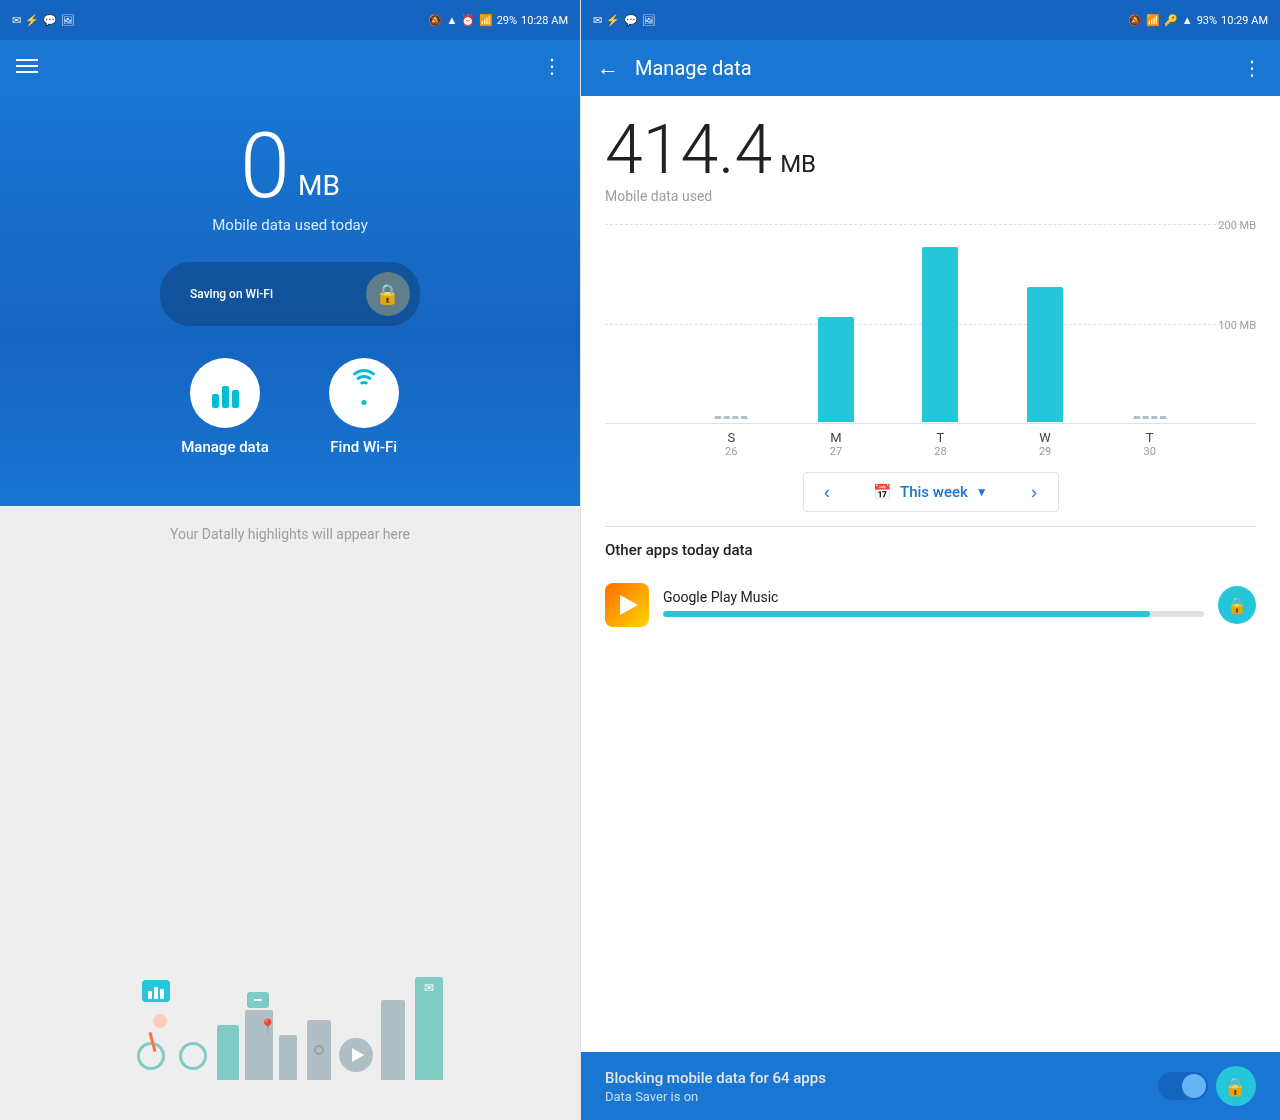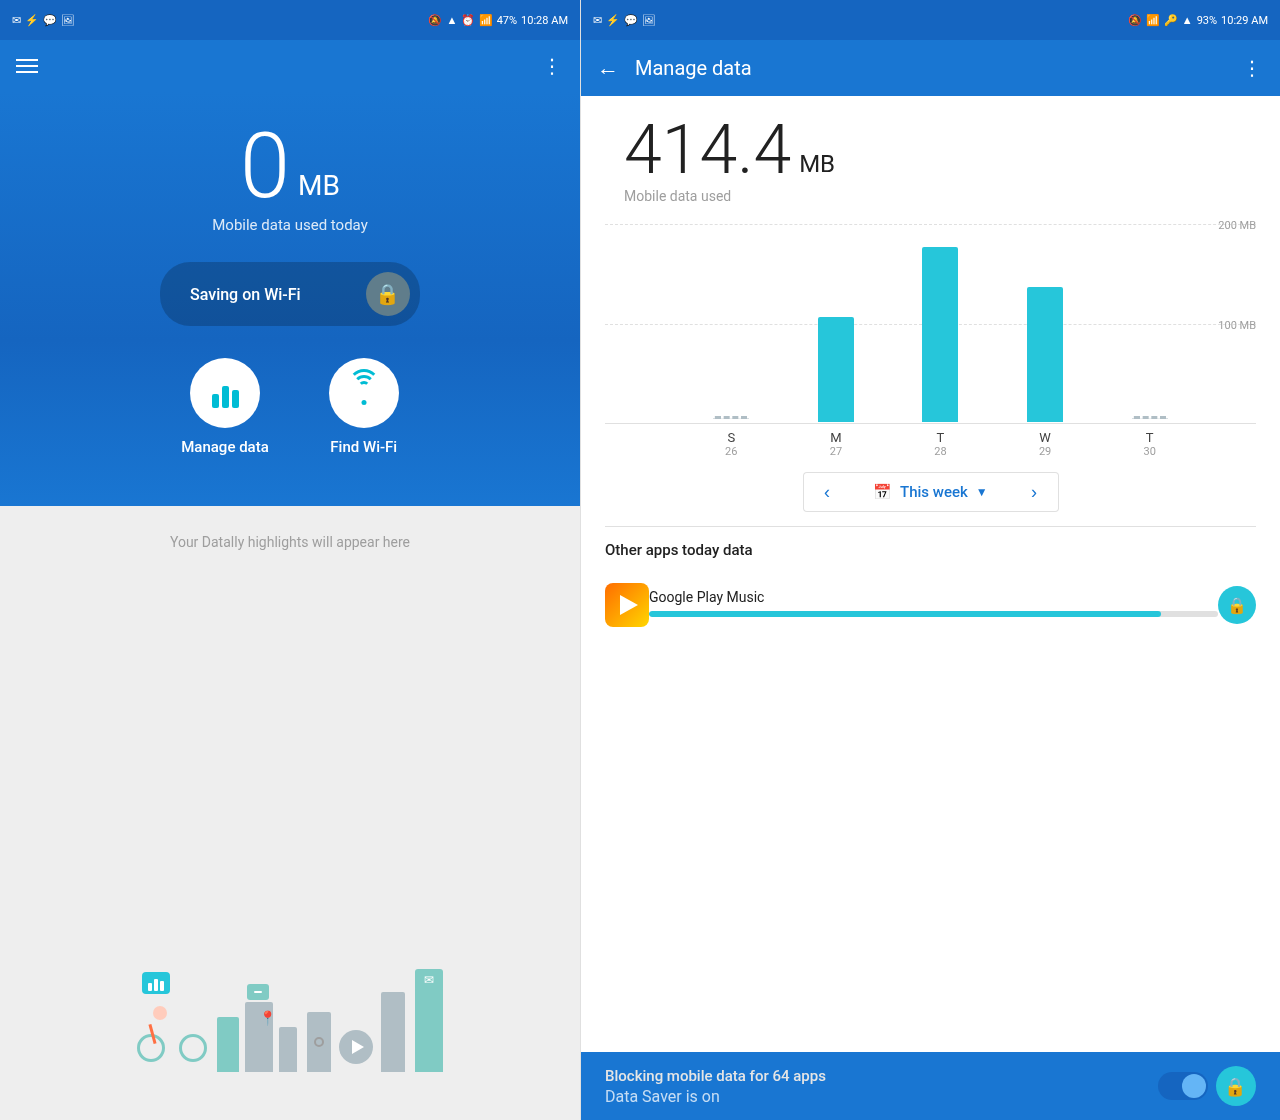--- a/index.html
+++ b/index.html
@@ -105,21 +105,21 @@
       display: flex;
       align-items: center;
       justify-content: space-between;
       padding: 10px 10px 10px 30px;
       margin-top: 28px;
       width: 260px;
     }
 
     .wifi-saving-text {
       color: white;
-      font-size: 16px;
+      font-size: 12px;
       font-weight: 500;
     }
 
     .lock-circle {
       width: 44px;
       height: 44px;
       background: #607D8B;
       border-radius: 50%;
       display: flex;
       align-items: center;
@@ -190,21 +190,21 @@
       transform: translateX(-50%);
     }
 
     
     .highlights-section {
       flex: 1;
       background: #EEEEEE;
       display: flex;
       flex-direction: column;
       align-items: center;
-      padding: 28px;
+      padding: 20px;
     }
 
     .highlights-text {
       color: #9E9E9E;
       font-size: 14px;
       margin-bottom: 20px;
     }
 
     .illustration-row {
       display: flex;
@@ -268,23 +268,22 @@
     }
 
     .header-title {
       color: white;
       font-size: 20px;
       font-weight: 400;
       flex: 1;
     }
 
     .data-summary {
-      padding: 20px 12px 10px;
+      padding: 20px 24px 10px;
       background: white;
-      margin-left: 31px;
     }
 
     .data-big-number {
       font-size: 68px;
       font-weight: 300;
       color: #212121;
       display: flex;
       align-items: flex-end;
       gap: 8px;
       line-height: 1;
@@ -439,20 +438,21 @@
     .apps-title {
       font-size: 15px;
       font-weight: 500;
       color: #212121;
       margin-bottom: 14px;
     }
 
     .app-row {
       display: flex;
       align-items: center;
+      gap: 14px;
       margin-bottom: 12px;
     }
 
     .app-icon-gpm {
       width: 44px;
       height: 44px;
       border-radius: 8px;
       background: linear-gradient(135deg, #FF6D00 0%, #FFD600 100%);
       display: flex;
       align-items: center;
@@ -526,21 +526,21 @@
     }
 
     .blocking-title {
       color: #e5e5e5;
       font-size: 15px;
       font-weight: 500;
     }
 
     .blocking-sub {
       color: rgba(255,255,255,0.75);
-      font-size: 16px;
+      font-size: 13px;
       margin-top: 2px;
     }
 
     .toggle-switch {
       width: 50px;
       height: 28px;
       background: #1565C0;
       border-radius: 14px;
       position: relative;
       margin-right: 8px;
@@ -586,21 +586,21 @@
       <span>✉</span>
       <span>⚡</span>
       <span>💬</span>
       <span>🖼</span>
     </div>
     <div class="status-icons-left">
       <span>🔕</span>
       <span>▲</span>
       <span>⏰</span>
       <span>📶</span>
-      <span>47%</span>
+      <span>29%</span>
       <span>10:28 AM</span>
     </div>
   </div>
 
   <div class="header-left">
     <div class="hamburger-icon">
       <span></span>
         <span></span>
         <span></span>
     </div>

